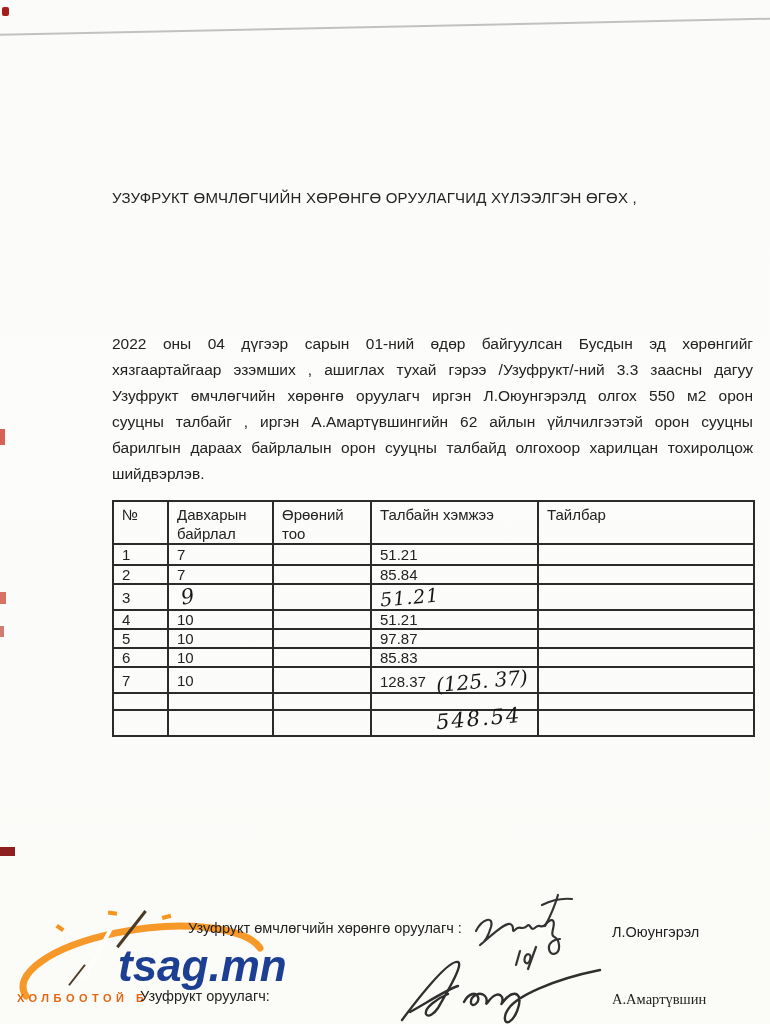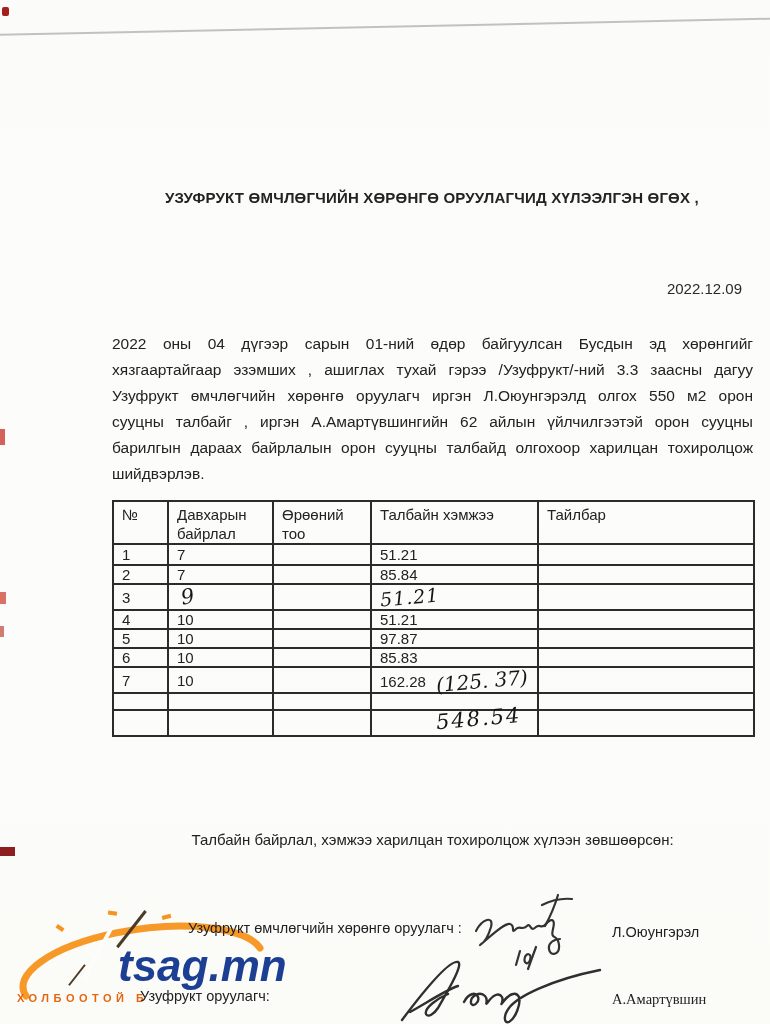--- a/index.html
+++ b/index.html
@@ -12,21 +12,21 @@
   .doc-text{z-index:6;}
   
   .edge-line{left:-6px;top:34px;width:790px;height:1.5px;background:#9b9b9b;opacity:.6;
     transform:rotate(-1.2deg);transform-origin:left center;z-index:1;}
   .red-dot{left:2px;top:7px;width:7px;height:9px;background:#a51d1d;border-radius:2px;z-index:1;}
   .mark-a{left:0;top:429px;width:5px;height:16px;background:#cc3b2e;opacity:.8;z-index:1;}
   .mark-b{left:0;top:592px;width:6px;height:12px;background:#cc4433;opacity:.75;z-index:1;}
   .mark-c{left:0;top:626px;width:4px;height:11px;background:#c04438;opacity:.7;z-index:1;}
   .mark-d{left:0;top:847px;width:15px;height:9px;background:#8e1f1f;z-index:1;}
   
-  .title{left:112px;width:640px;text-align:center;font-weight:bold;font-size:15px;
+  .title{left:112px;width:640px;text-align:left;font-weight:normal;font-size:15px;
     letter-spacing:.2px;color:#232323;}
   .t1{top:189px;} .t2{top:231px;}
   .date{left:112px;width:630px;top:280px;text-align:right;font-size:15px;color:#2a2a2a;}
   .para{left:112px;width:641px;top:331px;font-size:15.5px;line-height:26px;
     text-align:justify;color:#222;word-spacing:2px;}
   .note{left:112px;width:641px;top:752px;font-size:15.5px;line-height:26px;
     text-align:justify;color:#222;word-spacing:2px;}
   .agreement{left:112px;width:641px;top:831px;text-align:center;font-size:15px;color:#222;}
   
   table.doc{left:112px;top:500px;width:641px;border-collapse:collapse;table-layout:fixed;z-index:5;position:absolute;}
@@ -86,21 +86,20 @@
       <rect x="44" y="16" width="8" height="4" fill="#F7941E" transform="rotate(34 48 18)"></rect>
     </svg>
     <div class="logo-slash"></div>
     <div class="hand hand-long"></div>
     <div class="hand hand-short"></div>
     <div class="logo-tsag">tsag.mn</div>
     <div class="logo-tagline">ХОЛБООТОЙ Б</div>
   </div>
 
   <div class="abs doc-text title t1">УЗУФРУКТ ӨМЧЛӨГЧИЙН ХӨРӨНГӨ ОРУУЛАГЧИД ХҮЛЭЭЛГЭН ӨГӨХ ,</div>
-  <div class="abs doc-text date">2022.12.09</div>
   <div class="abs doc-text para">2022 оны 04 дүгээр сарын 01-ний өдөр байгуулсан Бусдын эд хөрөнгийг хязгаартайгаар эзэмших , ашиглах тухай гэрээ /Узуфрукт/-ний 3.3 заасны дагуу Узуфрукт өмчлөгчийн хөрөнгө оруулагч иргэн Л.Оюунгэрэлд олгох 550 м2 орон сууцны талбайг , иргэн А.Амартүвшингийн 62 айлын үйлчилгээтэй орон сууцны барилгын дараах байрлалын орон сууцны талбайд олгохоор харилцан тохиролцож шийдвэрлэв.</div>
 
   <table class="doc">
     <colgroup>
       <col style="width:55px">
         <col style="width:105px">
         <col style="width:98px">
       <col style="width:167px">
         <col style="width:216px">
     </colgroup>
@@ -151,41 +150,40 @@
       <td>6</td>
       <td><span class="pv">10</span></td>
       <td></td>
       <td><span class="pv">85.83</span></td>
       <td></td>
     </tr>
     <tr class="r6">
       <td>7</td>
       <td><span class="pv">10</span></td>
       <td></td>
-      <td><span class="pv">162.28</span><span class="hw hw-paren">(125. 37)</span></td>
+      <td><span class="pv">128.37</span><span class="hw hw-paren">(125. 37)</span></td>
       <td></td>
     </tr>
     <tr class="r7">
       <td></td>
       <td><span class="pv"></span></td>
       <td></td>
       <td><span class="pv"></span></td>
       <td></td>
     </tr>
     <tr class="r8">
       <td></td>
       <td><span class="pv"></span></td>
       <td></td>
       <td><span class="hw hw-total">548.54</span></td>
       <td></td>
     </tr>
   </tbody>
     </table>
 
-  <div class="abs doc-text agreement">Талбайн байрлал, хэмжээ харилцан тохиролцож хүлээн зөвшөөрсөн:</div>
 
   <div class="abs doc-text sig-label sl1">Узуфрукт өмчлөгчийн хөрөнгө оруулагч :</div>
   <svg class="abs sig-svg sv1" width="120" height="78" viewBox="0 0 120 78">
     <g fill="none" stroke="#333" stroke-width="2.2" stroke-linecap="round" stroke-linejoin="round">
       <path d="M6,38 C12,26 24,22 21,34 C18,44 14,50 10,52 C20,44 34,30 40,31 C46,32 40,42 46,36 C50,32 52,38 57,33 C61,29 60,40 66,34 C70,30 71,37 76,31 C80,26 86,24 83,36 C80,48 88,40 89,52 C90,62 80,64 79,56 C78,50 84,46 90,46"></path>
       <path d="M72,12 C80,8 92,5 102,6"></path>
       <path d="M88,2 C85,12 80,24 75,33"></path>
       <path d="M50,58 L46,72"></path>
       <path d="M55,64 C53,70 58,73 60,67 C62,61 57,59 55,64"></path>
       <path d="M66,54 L58,76"></path>

